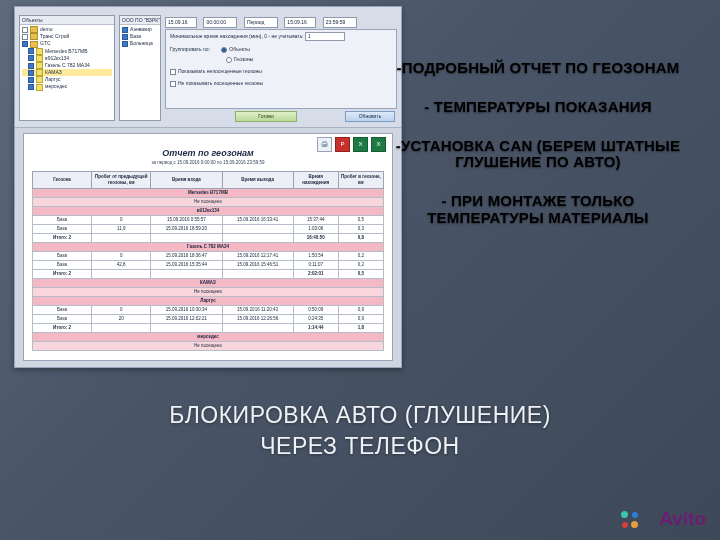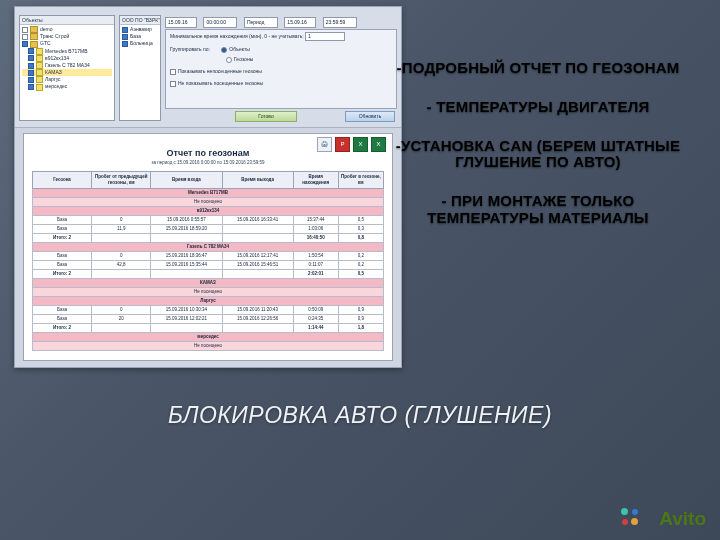--- a/index.html
+++ b/index.html
@@ -66,21 +66,21 @@
   
   .report{
     position:absolute;left:8px;top:126px;width:368px;height:226px;
     background:#fff;border:1px solid #9aa4b6;overflow:hidden;
   }
   .rep-icons{position:absolute;right:6px;top:3px;display:flex;gap:3px;}
   .ricon{width:13px;height:13px;border:1px solid #9aa4b6;background:#eef1f6;
          font-size:6px;color:#24506f;text-align:center;line-height:13px;}
   .ricon.green{background:#1e7a42;color:#fff;border-color:#145c31;}
   .ricon.red{background:#c8302e;color:#fff;border-color:#93211f;}
-  .rep-title{text-align:center;font-size:9px;font-weight:bold;color:#1a2a44;margin-top:14px;}
+  .rep-title{text-align:center;font-size:9px;font-weight:bold;color:#1a2a44;margin-top:14px;font-style:italic;}
   .rep-sub{text-align:center;font-size:4.5px;color:#33415c;margin-top:2px;}
   table.rep{border-collapse:collapse;width:352px;margin:6px auto 0;font-size:4.5px;color:#17233a;}
   table.rep th{
     background:#eceff5;border:1px solid #9aa4b6;font-weight:bold;
     padding:2px 1px;line-height:6px;text-align:center;
   }
   table.rep td{border:1px solid #b6bdca;padding:1px 2px;line-height:6px;text-align:center;}
   td.l{text-align:left;}
   tr.group td{background:#f4b9c4;font-weight:bold;text-align:center;}
   tr.sub td{background:#f8d6dc;text-align:center;}
@@ -93,25 +93,24 @@
   }
   .bullet{
     font-weight:bold;line-height:1.12;margin-bottom:22px;
     text-shadow:0 1px 2px rgba(0,0,0,.45);
     font-size:15px;letter-spacing:.2px;
   }
   .footer{
     position:absolute;left:40px;top:400px;width:640px;text-align:center;
     color:#eef1f5;font-size:23px;line-height:1.35;letter-spacing:.5px;
     text-shadow:0 1px 3px rgba(0,0,0,.4);
-    font-style:italic;
   }
   .avito{
-    position:absolute;right:14px;bottom:10px;display:flex;gap:21px;
-    color:#4d7c0f;font-size:19px;font-weight:bold;opacity:.93;
+    position:absolute;right:14px;bottom:10px;display:flex;align-items:center;gap:21px;
+    color:#701a75;font-size:19px;font-weight:bold;opacity:.93;
   }
   .avito .dots{position:relative;width:17px;height:17px;}
   .avito .dots i{position:absolute;border-radius:50%;display:block;}
   .d1{width:7px;height:7px;background:#3ad0b0;left:0;top:0;}
   .d2{width:6px;height:6px;background:#2f7fe0;right:0;top:1px;}
   .d3{width:6px;height:6px;background:#e33c3c;left:1px;bottom:0;}
   .d4{width:7px;height:7px;background:#f2a63b;right:0;bottom:0;}
 </style>
 </head>
 <body>
@@ -304,27 +303,28 @@
           <tr class="sub">
               <td colspan="6">Не посещено</td>
             </tr>
         </tbody>
       </table>
     </div>
   </div>
 
   <div class="bullets">
     <div class="bullet">-ПОДРОБНЫЙ ОТЧЕТ ПО ГЕОЗОНАМ</div>
-    <div class="bullet">- ТЕМПЕРАТУРЫ ДВИГАТЕЛЯ</div>
+    <div class="bullet">- ТЕМПЕРАТУРЫ ПОКАЗАНИЯ</div>
     <div class="bullet">-УСТАНОВКА CAN (БЕРЕМ ШТАТНЫЕ ГЛУШЕНИЕ ПО АВТО)</div>
     <div class="bullet">- ПРИ МОНТАЖЕ ТОЛЬКО ТЕМПЕРАТУРЫ МАТЕРИАЛЫ</div>
   </div>
 
   <div class="footer">
     <div>БЛОКИРОВКА АВТО (ГЛУШЕНИЕ)</div>
+    <div>ЧЕРЕЗ ТЕЛЕФОН</div>
   </div>
 
   <div class="avito">
     <span class="dots">
       <i class="d1"></i>
         <i class="d2"></i>
         <i class="d3"></i>
         <i class="d4"></i>
     </span>
     <span>Avito</span>

